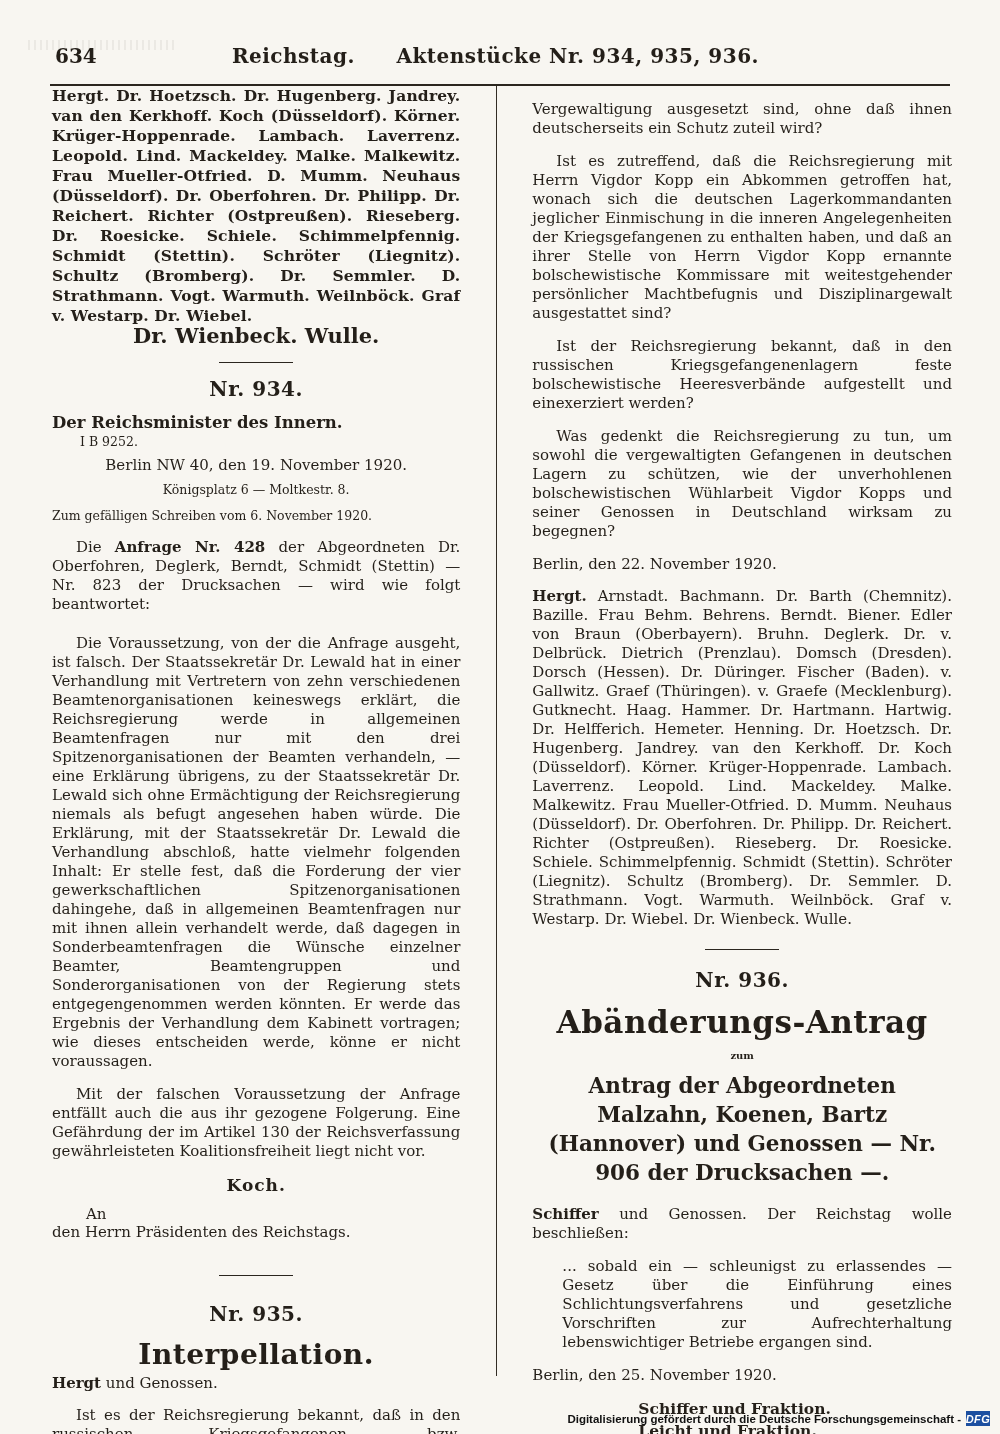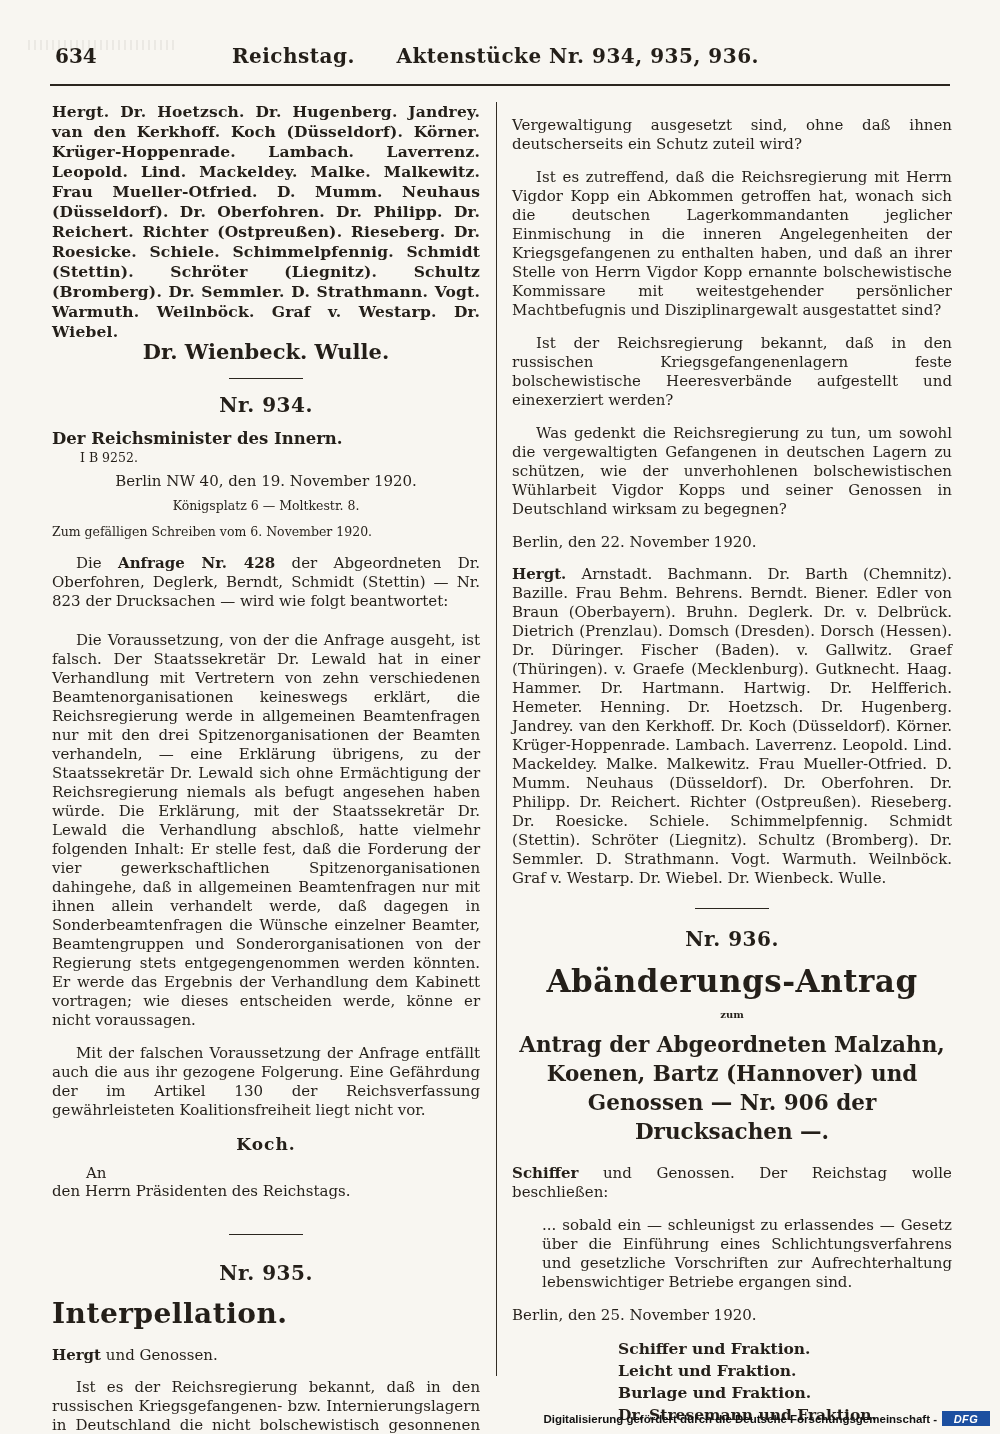--- a/index.html
+++ b/index.html
@@ -32,23 +32,24 @@
     text-align: center; font-weight: 700; font-size: 20px;
     letter-spacing: .5px;
   }
   .header-title .t2 { margin-left: 34px; }
   .header-rule {
     margin: 6px 50px 0 50px;
     border-top: 2.2px solid #2b261f;
   }
   .columns {
     display: flex;
-    padding: 16px 48px 0 52px;
+    padding: 0 48px 0 52px;
     height: 1290px;
     box-sizing: border-box;
+    gap: 20px;
   }
   .col { width: 434px; }
   .col-right { width: 446px; }
   .col-divider {
     width: 0; border-left: 1.6px solid #332d25;
     margin: 0 15px 0 16px;
     align-self: stretch;
   }
   p, div.txt { margin: 0; }
   .body-text {
@@ -75,22 +76,22 @@
   .dateline-c { text-align: center; font-size: 15px; margin: 2px 0 1px 0; }
   .address-c { text-align: center; margin-bottom: 10px; margin-top: 8px; }
   .subject { margin: 4px 0 10px 0; }
   .koch {
     text-align: center; font-weight: 700; font-size: 17px;
     margin: 14px 0 10px 0; letter-spacing: 1px;
   }
   .addressee-an { margin: 4px 0 0 34px; font-size: 15px; }
   .addressee { font-size: 15px; }
   .interp-title {
-    text-align: left; font-weight: 700; font-size: 28px;
-    margin: 2px 0 16px 0; letter-spacing: .5px;
+    text-align: center; font-weight: 700; font-size: 28px;
+    margin: 2px 0 3px 0; letter-spacing: .5px;
   }
   .opener { font-size: 15px; margin-bottom: 6px; }
   .dateline-l { font-size: 15px; margin: 14px 0 14px 0; }
   .abaend-title {
     text-align: center; font-weight: 700; font-size: 31px;
     margin: 4px 0 10px 0; letter-spacing: .5px;
   }
   .zum { text-align: center; font-size: 10px; font-weight: 700; margin-bottom: 10px; }
   .antrag-sub {
     text-align: center; font-weight: 700; font-size: 21.5px;
@@ -102,21 +103,21 @@
   .footer {
     position: absolute; right: 10px; bottom: 8px;
     display: flex; align-items: center; gap: 5px;
     font-family: "Liberation Sans", sans-serif;
     font-size: 11.5px; font-weight: 700; color: #111;
   }
   .dfg-logo {
     display: inline-flex; align-items: center; justify-content: center;
     background: #1c4fa0; color: #fff;
     font-style: italic; font-weight: 700; font-size: 11px;
-    width: 48px; height: 15px; letter-spacing: .5px;
+    width: 24px; height: 15px; letter-spacing: .5px;
   }
   .gap6 { height: 6px; }
 </style>
 </head>
 <body>
 
 <div class="page">
   <div class="smudge"></div>
 
   <div class="header">

